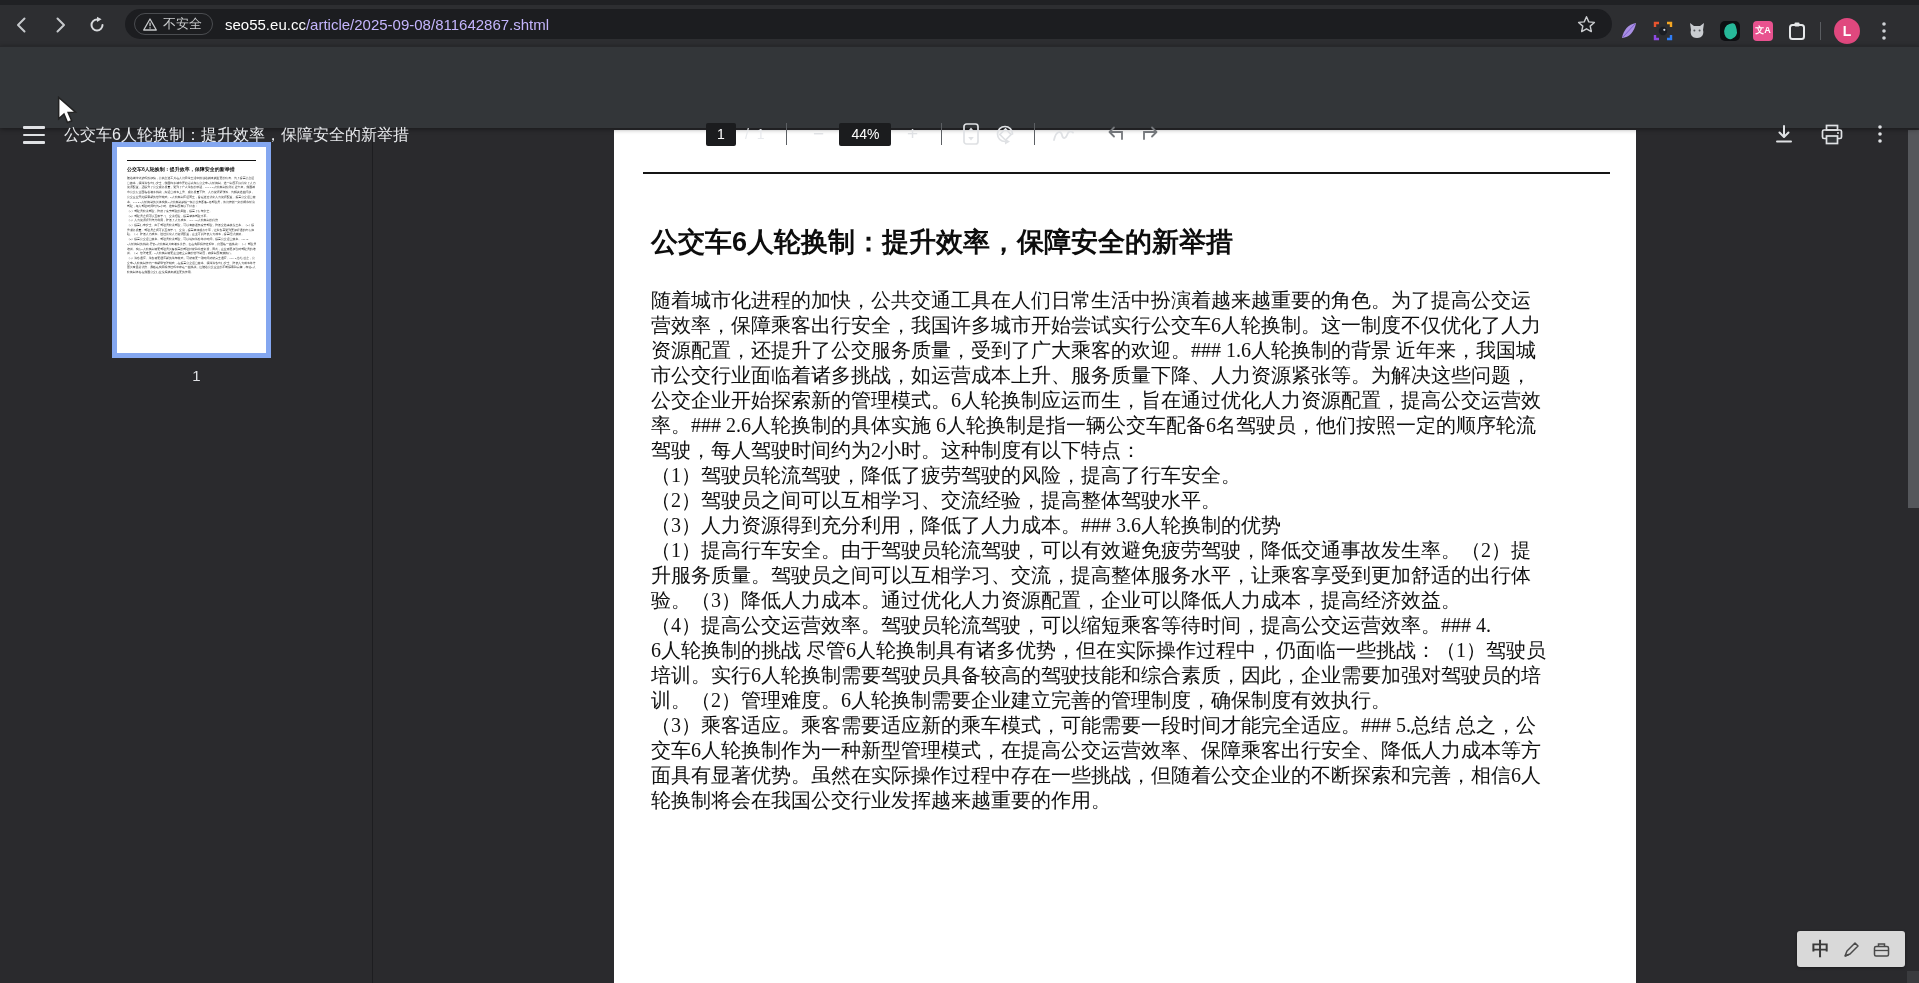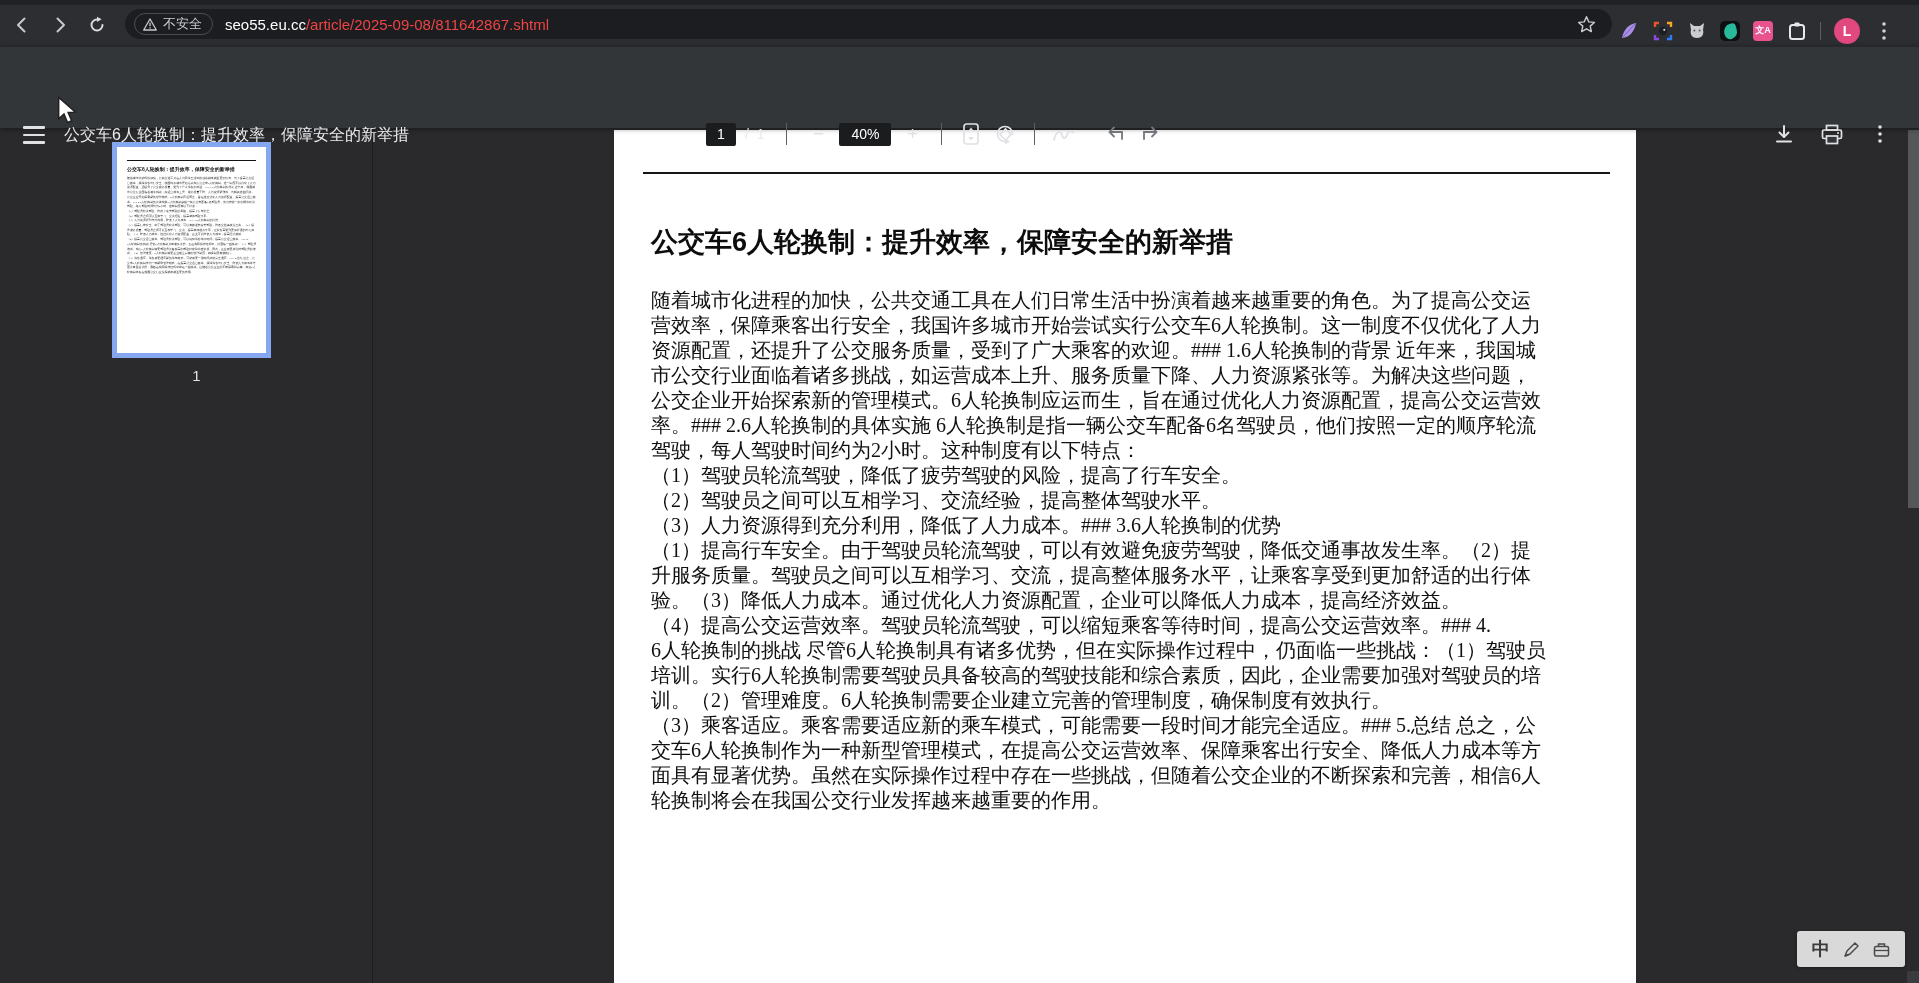--- a/index.html
+++ b/index.html
@@ -12,21 +12,21 @@
   .browser-bar { position:absolute; left:0; top:5px; width:1919px; height:41px; background:#2d2e31; }
   .nav-btn { position:absolute; top:4px; width:32px; height:32px; border-radius:16px;
     display:flex; align-items:center; justify-content:center; }
   .omnibox { position:absolute; left:125px; top:4px; width:1487px; height:30px;
     background:#1c1d20; border-radius:15px; display:flex; align-items:center; }
   .sec-chip { margin-left:9px; height:22px; border:1px solid #4a4c50; border-radius:11px;
     display:flex; align-items:center; padding:0 10px 0 8px; gap:6px; }
   .sec-chip span { color:#c8cacc; font-size:13px; }
   .url { margin-left:12px; font-size:15px; white-space:nowrap; }
   .url .domain { color:#ffffff; }
-  .url .path { color:#ef4444; }
+  .url .path { color:#c4b5fd; }
   .star-wrap { position:absolute; right:16px; top:6px; }
   .ext-row { position:absolute; right:0; top:5px; height:41px; display:flex;
     align-items:center; gap:13px; padding-right:25px; }
   .ext-icon { width:21px; height:21px; display:flex; align-items:center; justify-content:center; }
   .ext-dark { width:20px; height:20px; border-radius:5px; background:#0d0f12; position:relative; overflow:hidden; }
   .ext-dark i { position:absolute; left:4px; top:3px; width:13px; height:15px; background:#27b99a;
     border-radius:60% 30% 55% 45%; transform:rotate(-15deg); }
   .ext-pink { width:20px; height:20px; border-radius:4px; background:#e8528f; color:#fff;
     font-size:9px; font-weight:bold; display:flex; align-items:center; justify-content:center; letter-spacing:0; }
   .vsep { width:1px; height:18px; background:#5a5d61; }
@@ -187,21 +187,21 @@
     <div class="doc-toolbar-title">公交车6人轮换制：提升效率，保障安全的新举措</div>
 
     <div class="center-controls">
       <div class="dark-box page-box">
           <span>1</span>
         </div>
       <div class="slash-total">/  1</div>
       <div class="tb-sep"></div>
       <div class="glyph-btn" style="margin:0 6px 0 16px">−</div>
       <div class="dark-box zoom-box">
-          <span>40%</span>
+          <span>44%</span>
         </div>
       <div class="glyph-btn" style="margin:0 14px 0 6px">+</div>
       <div class="tb-sep"></div>
       <div class="tool-ic" style="margin-left:12px">
         <svg width="16" height="22" viewBox="0 0 16 22">
           <rect x="1" y="1" width="14" height="20" rx="2.5" stroke="#dfe1e4" stroke-width="1.7" fill="none"></rect>
           <path d="M8 4.5 L10.8 8 L5.2 8 Z" fill="#dfe1e4"></path>
           <path d="M8 17.5 L10.8 14 L5.2 14 Z" fill="#dfe1e4"></path>
         </svg>
       </div>

